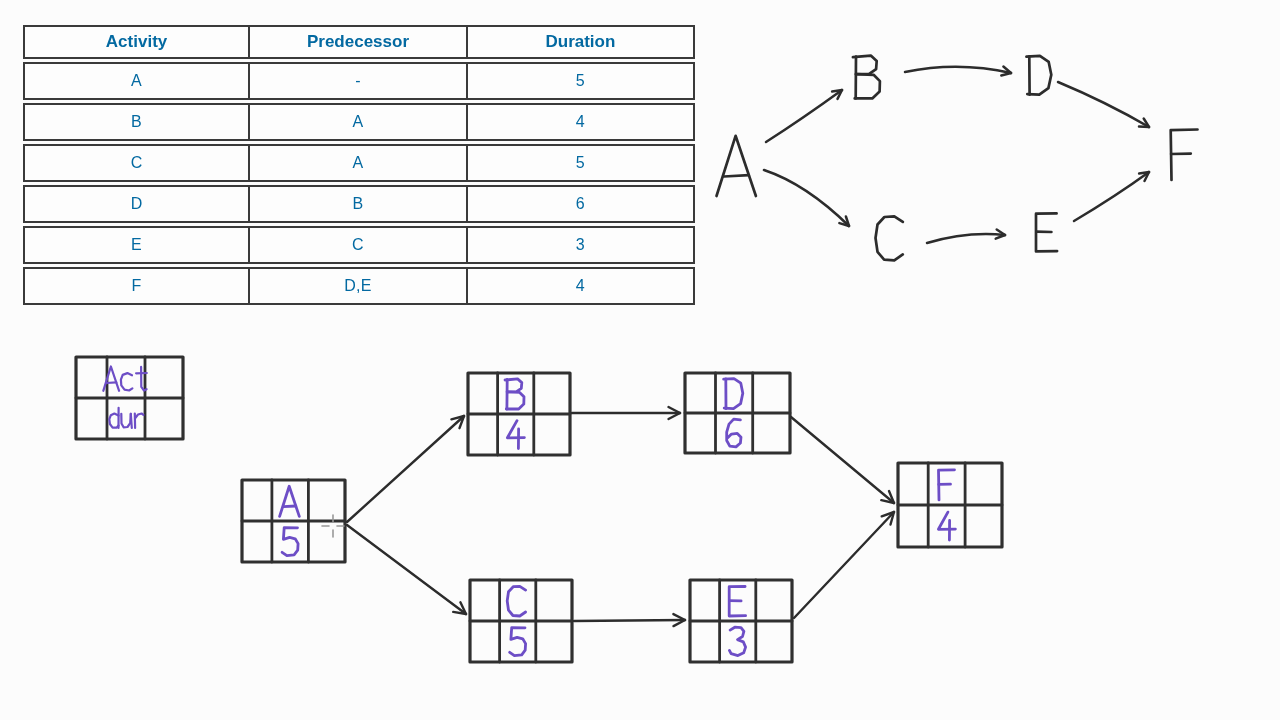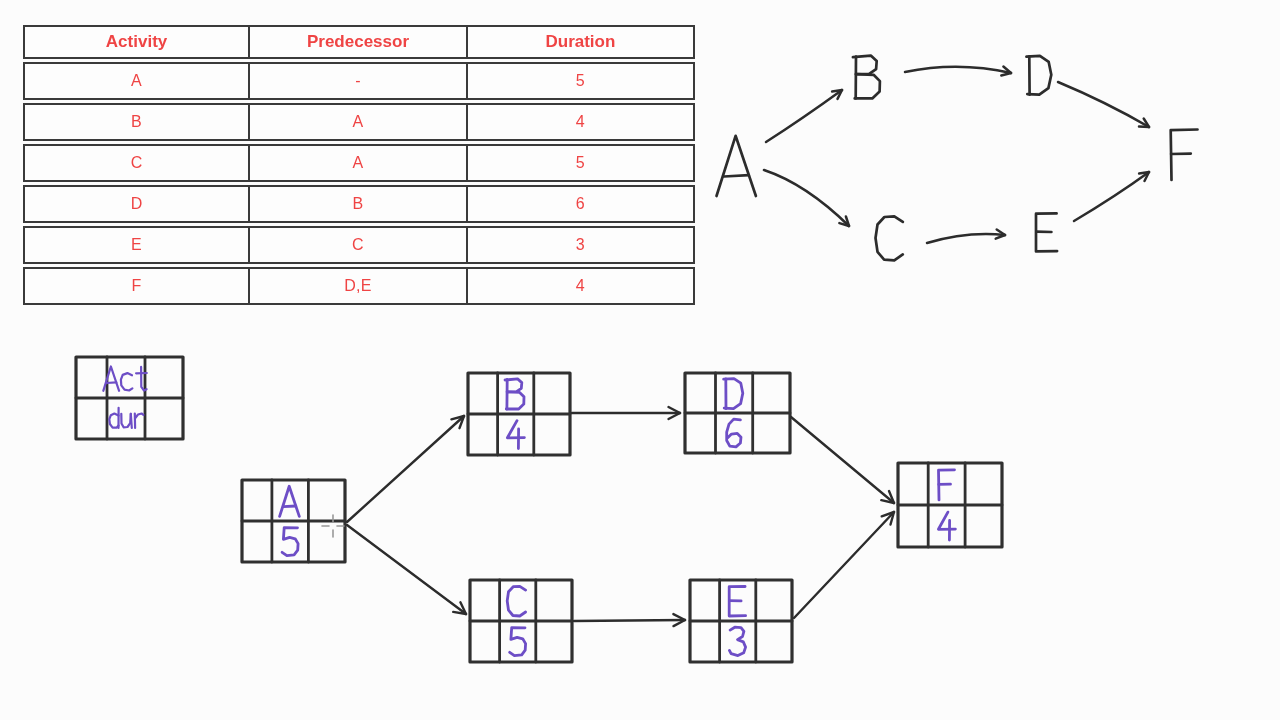--- a/index.html
+++ b/index.html
@@ -5,21 +5,21 @@
   html,body{margin:0;padding:0;background:#ffffff;}
   .stage{position:relative;width:1280px;height:720px;background:#fcfcfc;overflow:hidden;
          font-family:"Liberation Sans",sans-serif;}
   table.activity-table{position:absolute;left:23px;top:22px;width:672px;
          border-collapse:separate;border-spacing:0 3px;table-layout:fixed;}
   .activity-table col.c1{width:33.8%}
   .activity-table col.c2{width:32.4%}
   .activity-table col.c3{width:33.8%}
   .activity-table th,.activity-table td{
          border:2px solid #3a3a3a;border-left:none;text-align:center;vertical-align:middle;
-         color:#ef4444;background:#fdfdfd;}
+         color:#0369a1;background:#fdfdfd;}
   .activity-table th:first-child,.activity-table td:first-child{border-left:2px solid #3a3a3a;}
   .activity-table th{height:28px;font-size:17px;font-weight:700;}
   .activity-table td{height:32px;font-size:16px;font-weight:400;letter-spacing:.3px;}
   svg.drawing{position:absolute;left:0;top:0;}
 </style>
 </head>
 <body>
 
 <div class="stage">
 

